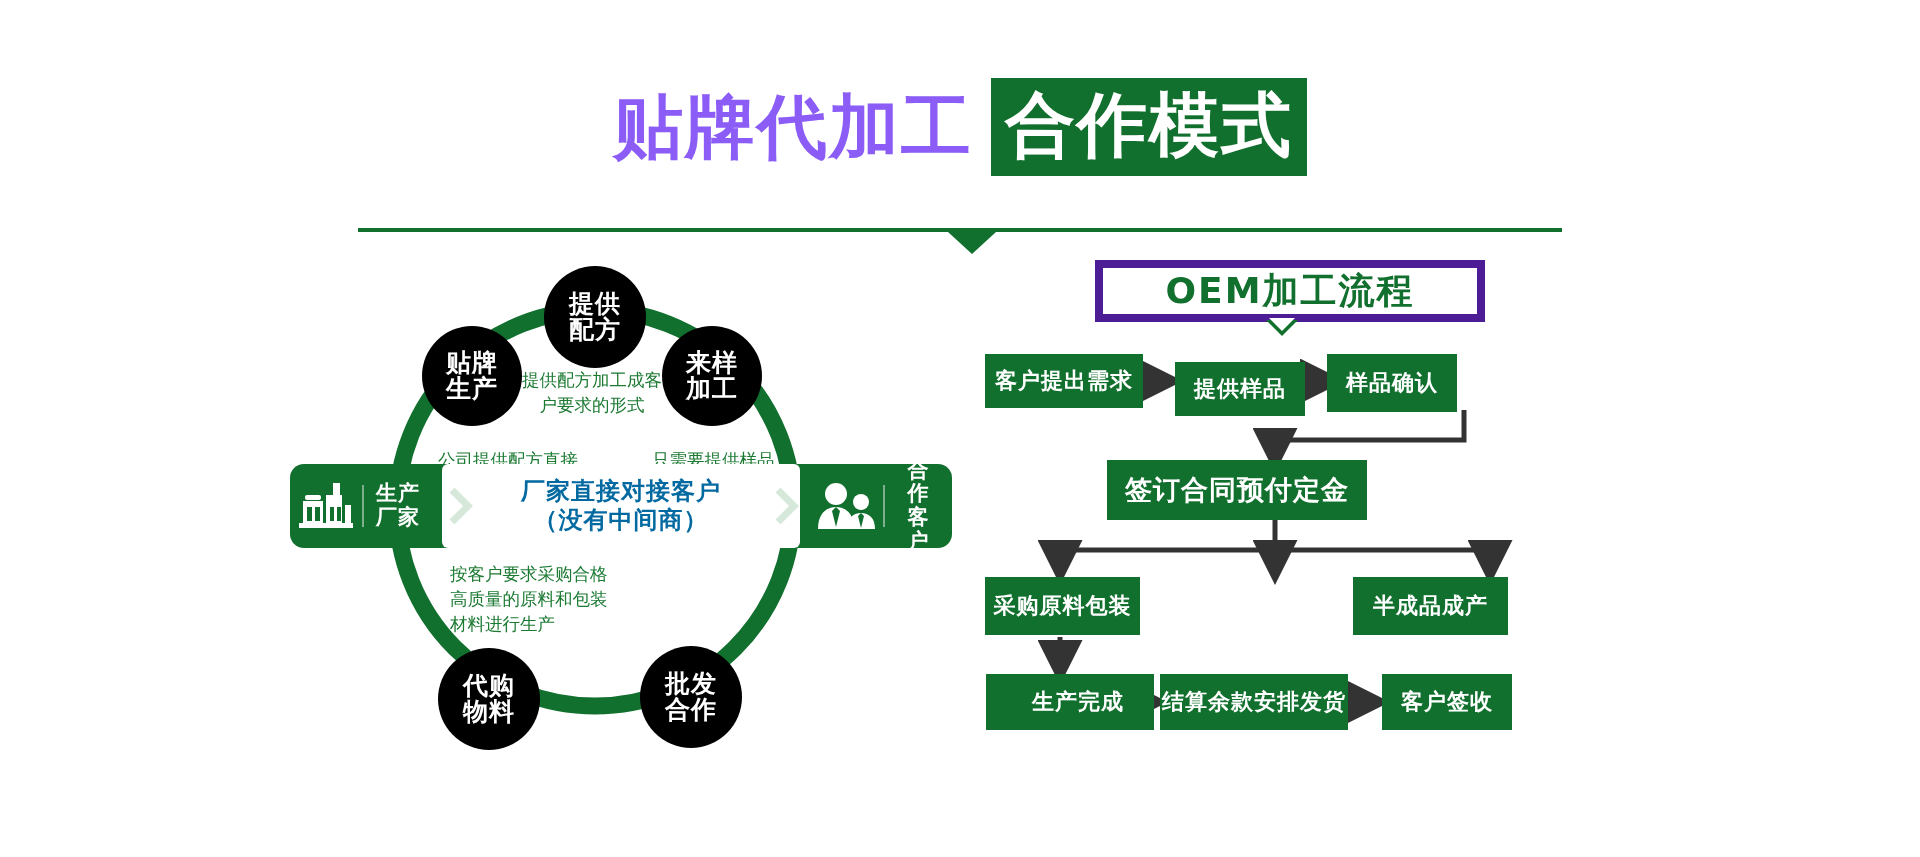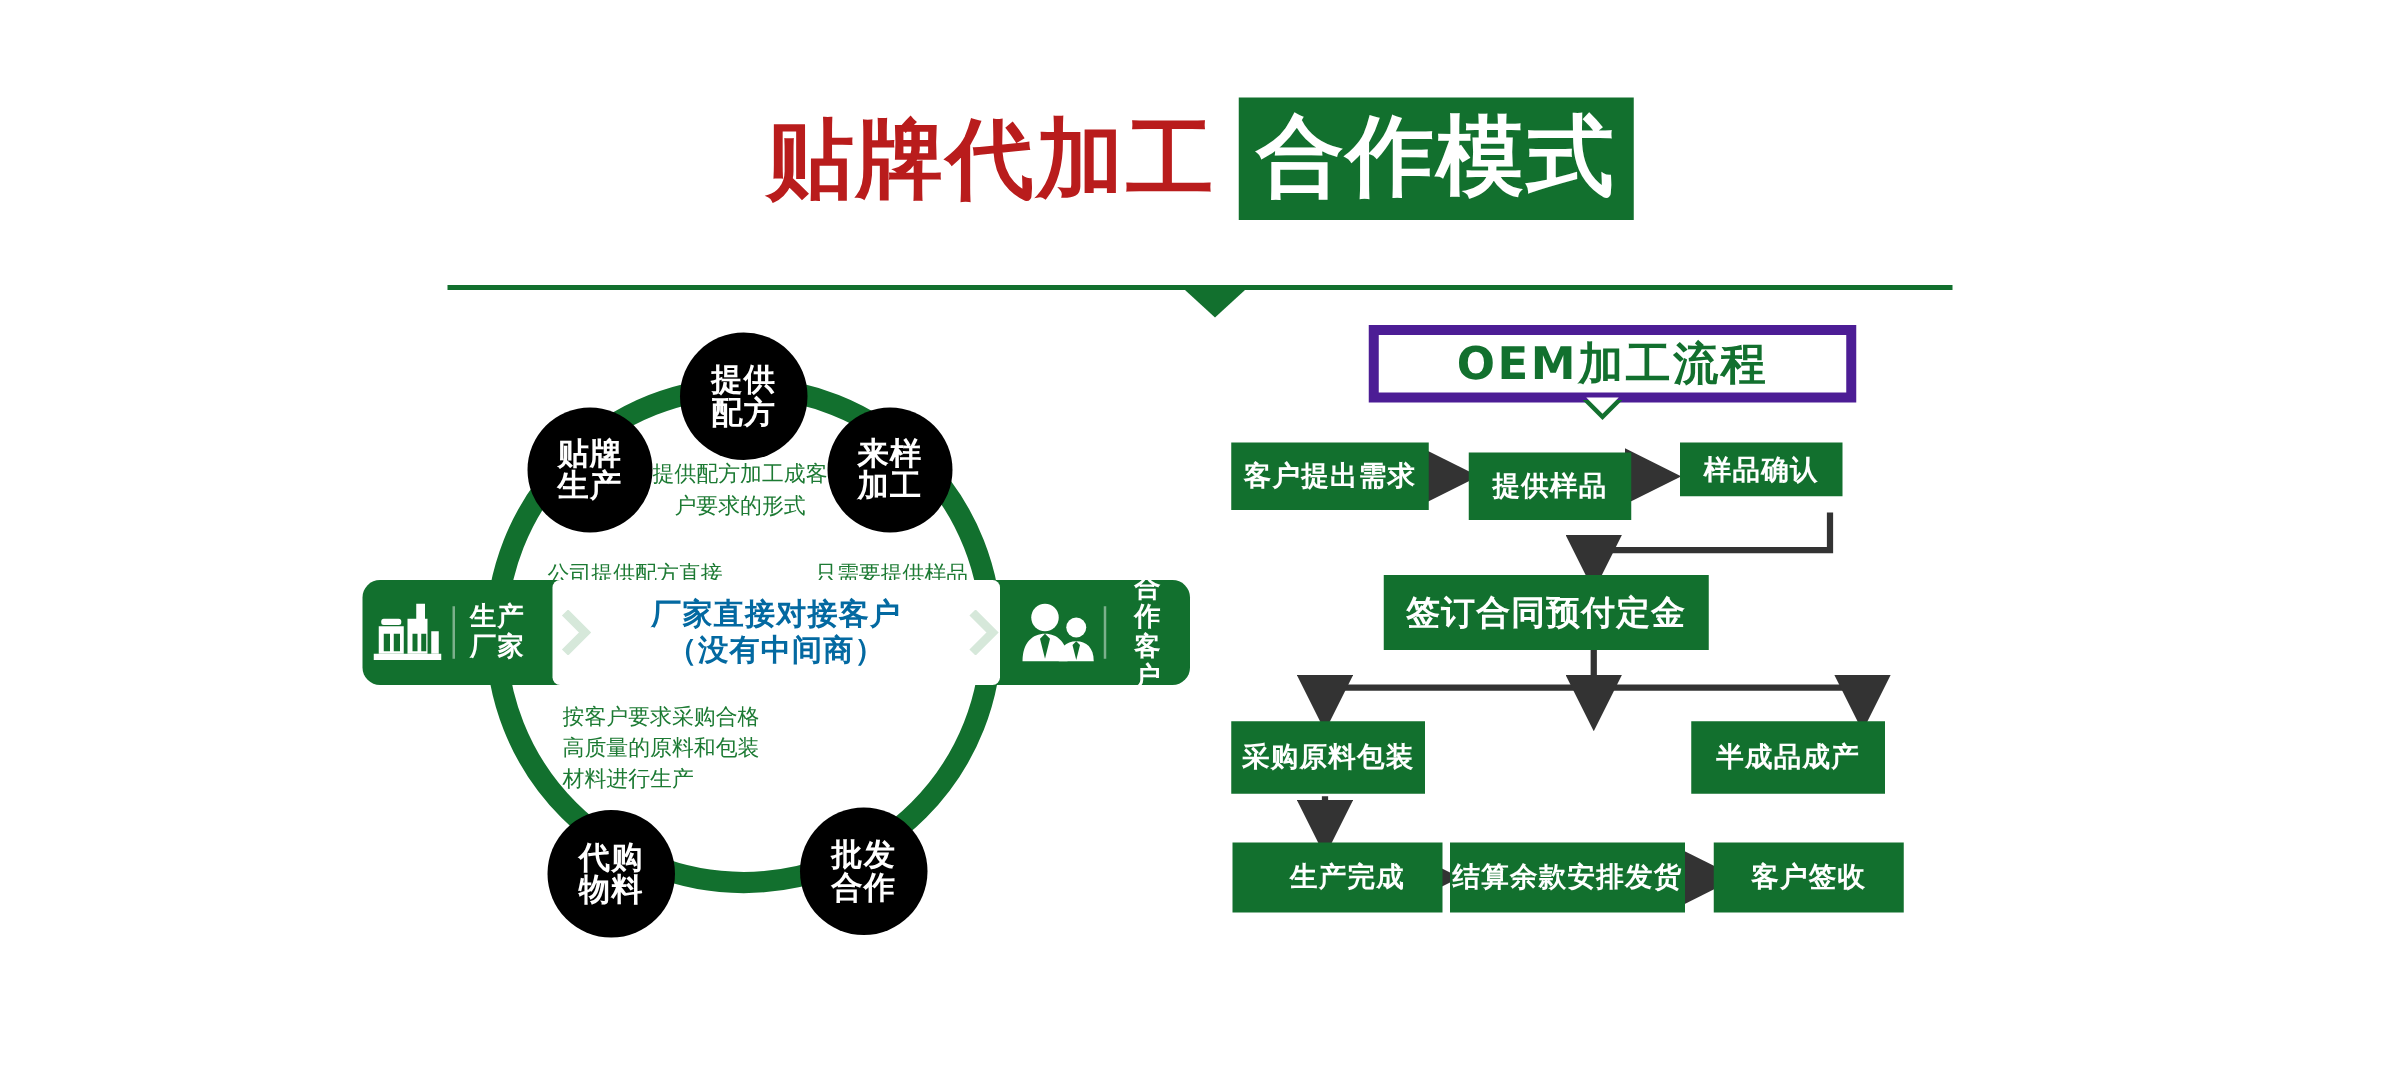--- a/index.html
+++ b/index.html
@@ -10,21 +10,21 @@
     overflow: hidden;
   }
   #page { position: relative; width: 1920px; height: 857px; background:#fff; }
 
   
   .title-row{
     position:absolute; left:0; top:78px; width:1920px;
     display:flex; justify-content:center; align-items:center; gap:0;
   }
   .title-plain{
-    font-size:70px; font-weight:bold; color:#b91c1c;
+    font-size:70px; font-weight:bold; color:#8b5cf6;
     letter-spacing:2px; line-height:1; padding-right:18px;
   }
   .title-hl{
     font-size:70px; font-weight:bold; color:#ffffff; background:#12702E;
     letter-spacing:2px; line-height:1; padding:12px 14px 16px 14px;
   }
 
   
   .divider{
     position:absolute; left:358px; top:228px; width:1204px; height:4px;
@@ -241,25 +241,25 @@
       <path d="M505 288 L505 308" fill="none" stroke="#333" stroke-width="5" marker-end="url(#ah)"></path>
 
       <path d="M75 375 L75 408" fill="none" stroke="#333" stroke-width="5" marker-end="url(#ah)"></path>
 
       <line x1="140" y1="440" x2="168" y2="440" stroke="#333" stroke-width="5" marker-end="url(#ah)"></line>
       <line x1="362" y1="440" x2="390" y2="440" stroke="#333" stroke-width="5" marker-end="url(#ah)"></line>
     </svg>
 
     <div class="fbox" style="left:0px;   top:92px; width:158px; height:54px;">客户提出需求</div>
     <div class="fbox" style="left:190px; top:100px; width:130px; height:54px;">提供样品</div>
-    <div class="fbox" style="left:359px; top:92px; width:130px; height:43px;">样品确认</div>
+    <div class="fbox" style="left:342px; top:92px; width:130px; height:58px;">样品确认</div>
 
     <div class="fbox big" style="left:122px; top:198px; width:260px; height:60px;">签订合同预付定金</div>
 
     <div class="fbox" style="left:0px;   top:315px; width:155px; height:58px;">采购原料包装</div>
     <div class="fbox" style="left:368px; top:315px; width:155px; height:58px;">半成品成产</div>
 
     <div class="fbox" style="left:1px;   top:412px; width:168px; height:56px;padding-left:16px;">生产完成</div>
     <div class="fbox" style="left:175px; top:412px; width:188px; height:56px;">结算余款安排发货</div>
-    <div class="fbox" style="left:386px; top:412px; width:152px; height:56px;">客户签收</div>
+    <div class="fbox" style="left:397px; top:412px; width:130px; height:56px;">客户签收</div>
   </div>
 
 </div>
 
 </body></html>

